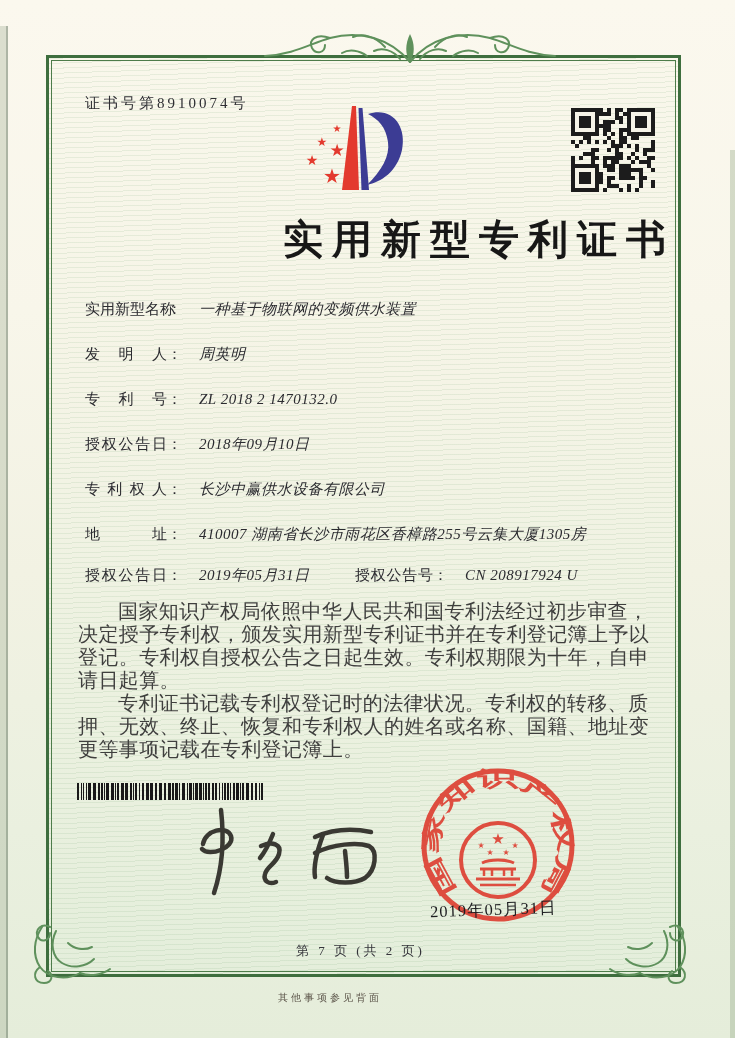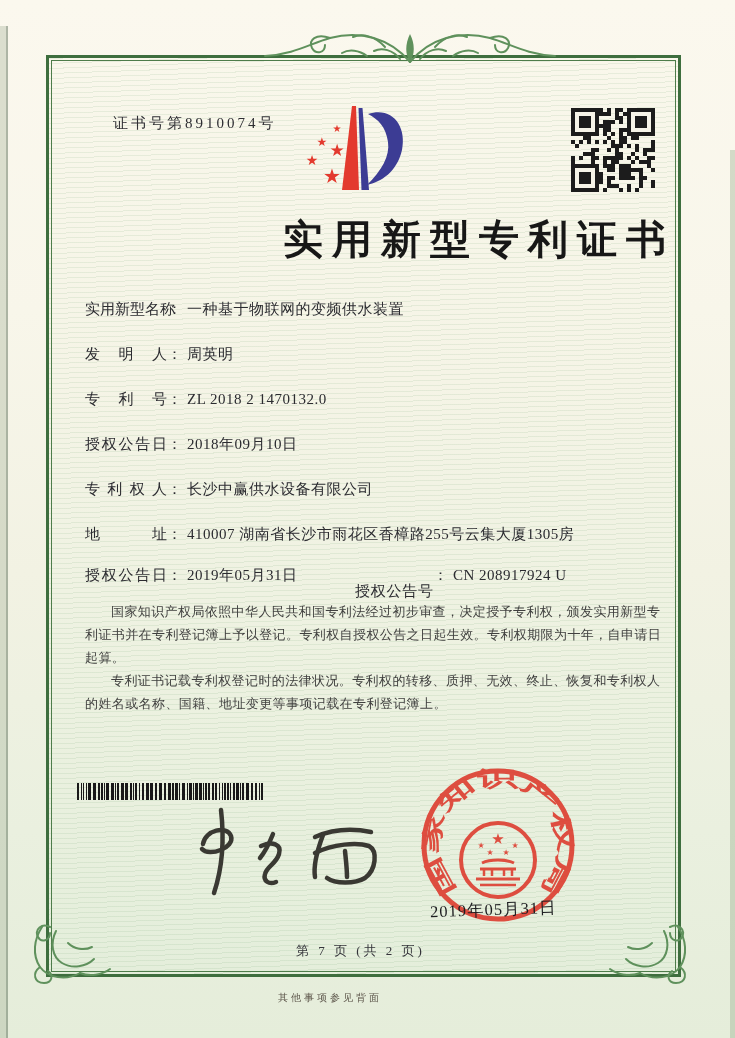--- a/index.html
+++ b/index.html
@@ -15,25 +15,25 @@
       linear-gradient(180deg,#f9f7eb 0%,#f5f4e6 35%,#ecf1e0 70%,#e4eedb 100%);}
   .frame-inner{position:absolute;left:2px;top:2px;right:2px;bottom:2px;border:1px solid #4d7c4a;}
   .abs{position:absolute;}
   .certno{font-size:15px;letter-spacing:3px;color:#2e2e33;}
   .title{left:46px;top:212px;width:629px;text-align:right;font-size:40px;font-weight:600;
     letter-spacing:9px;color:#171717;}
   .frow{left:85px;height:22px;font-size:15px;white-space:nowrap;}
   .f-label{display:inline-block;width:82px;text-align:justify;text-align-last:justify;
     vertical-align:top;color:#2b2b30;}
   .f-colon{display:inline-block;width:14px;}
-  .f-value{display:inline-block;margin-left:6px;letter-spacing:.5px;}
+  .f-value{display:inline-block;margin-left:18px;letter-spacing:.5px;font-style:italic;}
   .grant2{position:absolute;left:270px;top:0;}
-  .grant2 .f-label{width:78px;margin-top:16px;}
-  .paras{left:78px;top:600px;width:582px;font-size:13px;line-height:23px;color:#3f3f3e;
-    letter-spacing:.4px;margin-left:7px;}
+  .grant2 .f-label{width:78px;}
+  .paras{left:78px;top:600px;width:582px;font-size:20px;line-height:23px;color:#3f3f3e;
+    letter-spacing:.4px;}
   .paras p{margin:0;text-indent:2em;}
   .signer{left:85px;top:840px;font-family:"Liberation Sans","DejaVu Sans",sans-serif;
     font-size:16px;line-height:29px;color:#2e2e31;letter-spacing:2px;}
   .seal-date{left:430px;top:899px;font-size:16.5px;letter-spacing:1px;color:#1d1d20;
     transform:rotate(-2deg);z-index:6;}
   .pagefoot{left:46px;top:942px;width:629px;text-align:center;font-size:13px;letter-spacing:3px;color:#34343a;}
   .backnote{left:278px;top:991px;font-size:10px;letter-spacing:3px;color:#5d564b;}
   svg{display:block;}
   .mirror{transform:scaleX(-1);}
 </style>
@@ -78,21 +78,21 @@
     <g stroke="#5f915c" stroke-width="2" fill="none" stroke-linecap="round">
       <path d="M14,4 C6,16 4,32 12,44 C20,55 38,58 52,50"></path>
       <path d="M12,44 C4,50 6,60 16,60 C24,60 26,52 20,48"></path>
       <path d="M28,8 C22,20 24,34 34,40 C44,46 58,44 66,36"></path>
       <path d="M22,4 C14,0 6,6 10,14 C13,20 22,18 22,10"></path>
       <path d="M40,20 C46,26 56,28 64,24"></path>
       <path d="M52,50 C62,54 74,52 82,46"></path>
     </g>
   </svg>
 
-  <div class="abs certno" style="left:85px;top:114px;margin-left:28px;">证书号第8910074号</div>
+  <div class="abs certno" style="left:85px;top:94px;">证书号第8910074号</div>
 
   <svg class="abs" style="left:295px;top:100px;" width="165" height="100" viewBox="0 0 165 100">
     <polygon points="57,6 61,6 64,90 47,90" fill="#e33a2e"></polygon>
     <polygon points="63.5,8 67.5,8 74,90 66.5,90" fill="#3c3c94"></polygon>
     <path d="M73,14 C97,6 112,26 107,50 C102,72 86,82 72,85 C87,70 95,56 93,42 C91,27 83,19 73,14 Z" fill="#3c3c94"></path>
     <g fill="#e33a2e" font-family="DejaVu Sans, sans-serif" text-anchor="middle">
       <text x="42" y="32" font-size="10">★</text>
       <text x="42" y="56" font-size="17">★</text>
       <text x="27" y="46" font-size="12">★</text>
       <text x="17" y="65" font-size="14">★</text>

